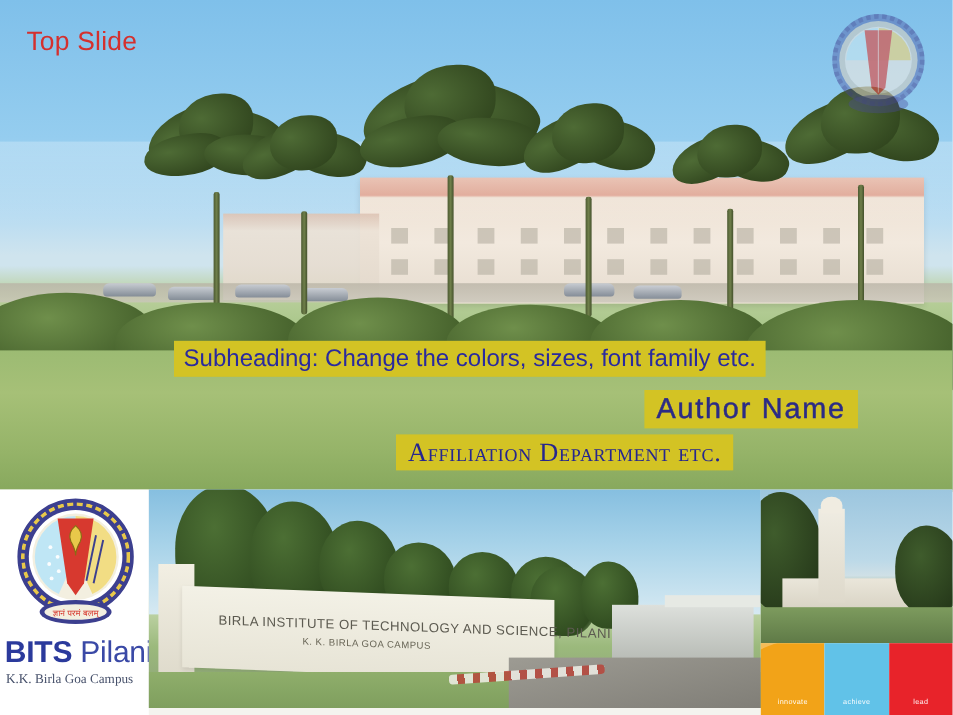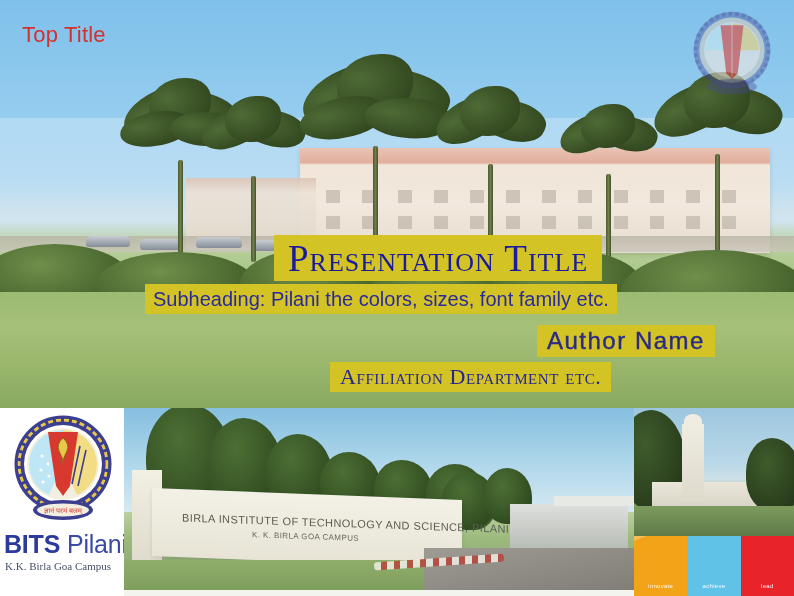--- a/index.html
+++ b/index.html
@@ -355,41 +355,40 @@
     <div class="hedge" style="left:240px;top:248px;width:150px;height:72px;"></div>
     <div class="hedge" style="left:372px;top:254px;width:140px;height:64px;"></div>
     <div class="hedge" style="left:492px;top:250px;width:150px;height:70px;"></div>
     <div class="hedge" style="left:620px;top:250px;width:190px;height:90px;"></div>
     <div class="hedge" style="left:150px;top:300px;width:210px;height:80px;"></div>
     <div class="hedge" style="left:-30px;top:306px;width:190px;height:86px;"></div>
 
     <div class="grass"></div>
   </div>
 
-  <div class="top-slide-label">Top Title</div>
+  <div class="top-slide-label">Top Slide</div>
 
   <div class="crest-watermark">
     <svg viewBox="0 0 100 100" width="96" height="96" aria-hidden="true">
       <g opacity="0.85">
         <circle cx="50" cy="46" r="40" fill="#4a4a9a" opacity="0.55"></circle>
         <circle cx="50" cy="46" r="34" fill="#e9e3c8" opacity="0.75"></circle>
         <circle cx="50" cy="46" r="29" fill="#ffffff" opacity="0.5"></circle>
         <path d="M50 18 A28 28 0 0 0 22 46 L50 46 Z" fill="#bfe3f2" opacity="0.9"></path>
         <path d="M50 18 A28 28 0 0 1 78 46 L50 46 Z" fill="#e8d27a" opacity="0.9"></path>
         <path d="M38 20 L62 20 L56 70 L50 76 L44 70 Z" fill="#d94a44" opacity="0.92"></path>
         <path d="M50 18 L50 74" stroke="#ffffff" stroke-width="1" opacity="0.5"></path>
         <circle cx="50" cy="46" r="38" fill="none" stroke="#3f3f8c" stroke-width="4" opacity="0.45" stroke-dasharray="4 3"></circle>
         <ellipse cx="50" cy="84" rx="26" ry="8" fill="#4a4a9a" opacity="0.55"></ellipse>
       </g>
     </svg>
   </div>
 
-  <div class="band band-title">Presentation Title</div>
-
-  <div class="band band-sub">Subheading:  Pilani the colors, sizes, font family etc.</div>
+
+  <div class="band band-sub">Subheading:  Change the colors, sizes, font family etc.</div>
 
   <div class="band band-affil">Affiliation Department etc.</div>
 
   <div class="band band-author">Author Name</div>
 
   <div class="bottom-strip">
 
     <div class="logo-panel">
       <div class="logo-crest">
         <svg viewBox="0 0 106 116" width="106" height="116" aria-hidden="true">

